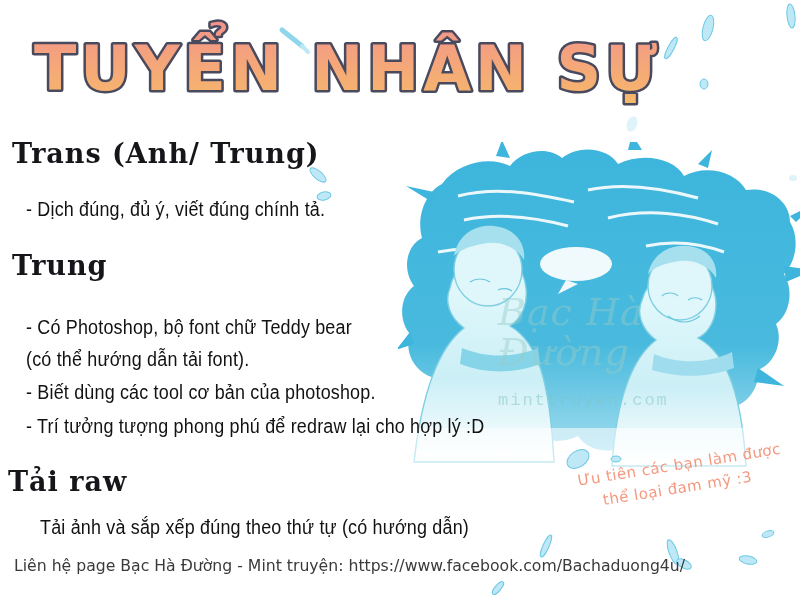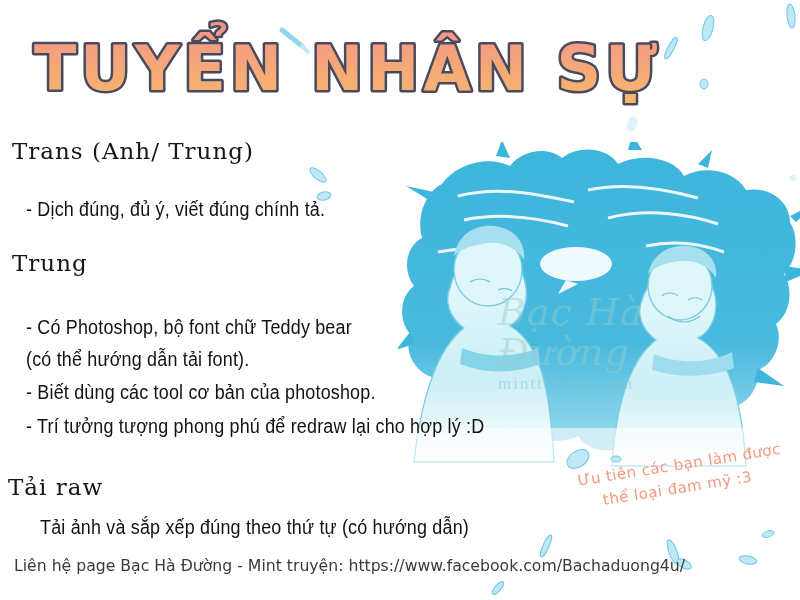--- a/index.html
+++ b/index.html
@@ -35,22 +35,22 @@
     stroke:#4a4a5e;
     stroke-width:5px;
     stroke-linejoin:round;
     fill:url(#titleGrad);
   }
 
   
   .heading{
     position:absolute;
     font-family:"DejaVu Serif", serif;
-    font-size:23px;
-    font-weight:400;
+    font-size:27px;
+    font-weight:700;
     color:#16161a;
     letter-spacing:1px;
     white-space:nowrap;
   }
   .body-line{
     position:absolute;
     font-family:"Liberation Sans Narrow","Liberation Sans", sans-serif;
     font-size:19.5px;
     color:#121212;
     white-space:nowrap;
@@ -91,26 +91,26 @@
   .wm-main{
     font-family:"DejaVu Serif", serif;
     font-style:italic;
     font-size:38px;
     color:rgba(150,205,200,0.45);
     letter-spacing:1px;
     line-height:40px;
     display:block;
   }
   .wm-sub{
-    font-family:Liberation Serif, serif;
+    font-family:Liberation Mono, monospace;
     font-size:17px;
     color:rgba(130,195,195,0.5);
     letter-spacing:2px;
     display:block;
-    margin-top:2px;
+    margin-top:19px;
   }
 </style>
 </head>
 <body>
 
 <div id="page">
 
   <div class="illus">
     <svg viewBox="0 0 402 345" preserveAspectRatio="none">
       <defs>
@@ -240,21 +240,21 @@
 
   <div class="heading" style="left:12px;top:138px;">Trans (Anh/ Trung)</div>
   <div class="body-line" style="left:26px;top:198px;">- Dịch đúng, đủ ý, viết đúng chính tả.</div>
 
   <div class="heading" style="left:12px;top:250px;">Trung</div>
   <div class="body-line" style="left:26px;top:316px;">- Có Photoshop, bộ font chữ Teddy bear</div>
   <div class="body-line" style="left:26px;top:348px;">(có thể hướng dẫn tải font).</div>
   <div class="body-line" style="left:26px;top:381px;">- Biết dùng các tool cơ bản của photoshop.</div>
   <div class="body-line" style="left:26px;top:415px;">- Trí tưởng tượng phong phú để redraw lại cho hợp lý :D</div>
 
-  <div class="heading" style="left:8px;top:466px;margin-top:8px;">Tải raw</div>
+  <div class="heading" style="left:8px;top:466px;">Tải raw</div>
   <div class="body-line" style="left:40px;top:516px;">Tải ảnh và sắp xếp đúng theo thứ tự (có hướng dẫn)</div>
 
   <div class="note">
     <span>Ưu tiên các bạn làm được</span>
     <span class="l2">thể loại đam mỹ :3</span>
   </div>
 
   <div class="footer-line">Liên hệ page Bạc Hà Đường - Mint truyện: https://www.facebook.com/Bachaduong4u/</div>
 
 </div>

